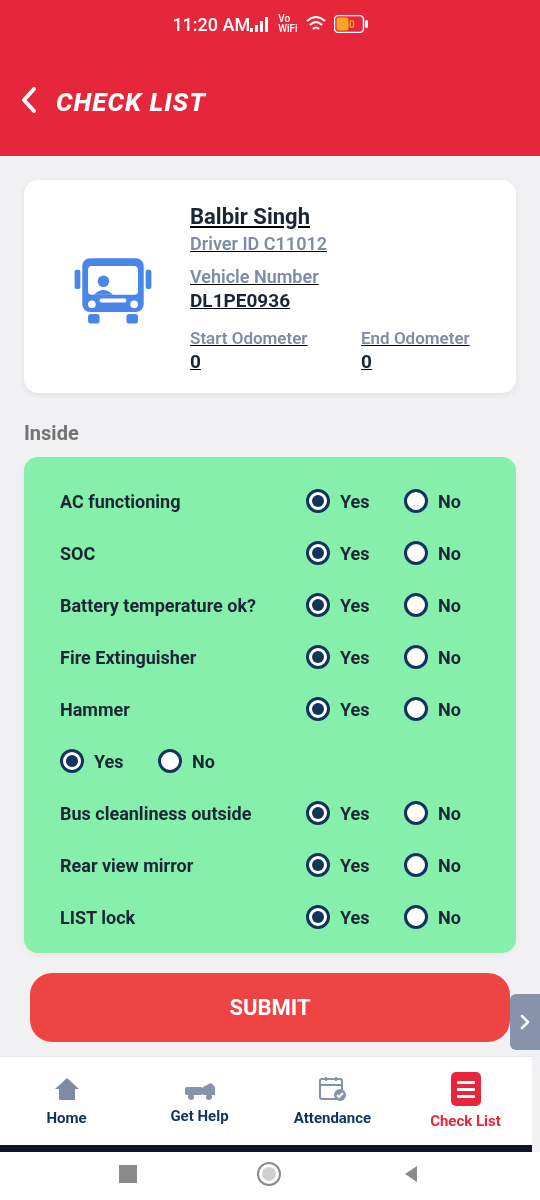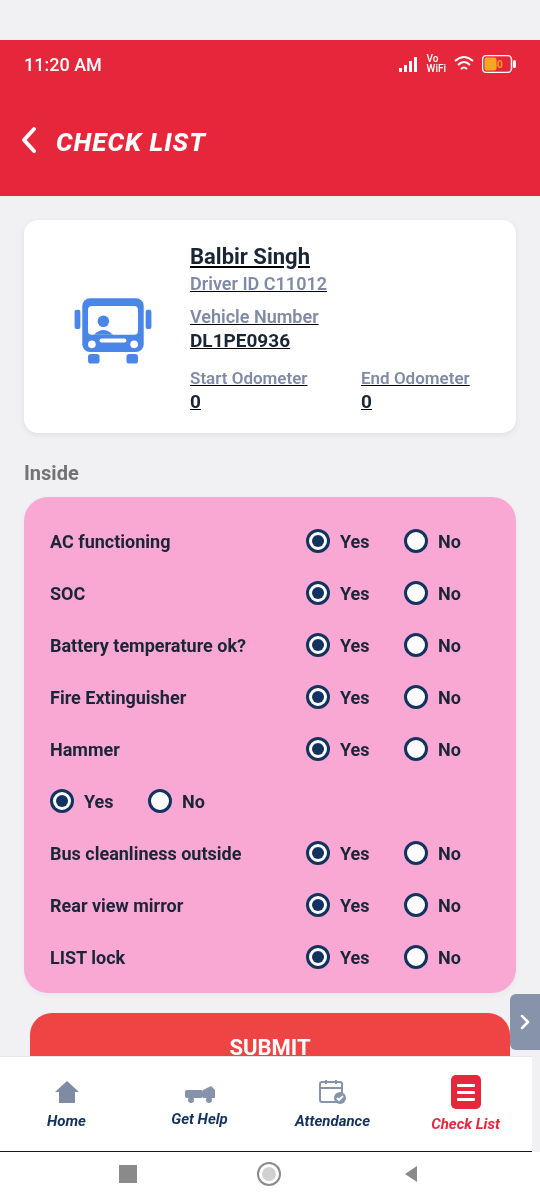--- a/index.html
+++ b/index.html
@@ -1,19 +1,19 @@
 <!DOCTYPE html>
 <html><head>
 <meta charset="utf-8">
 <style>
   * { box-sizing: border-box; margin: 0; padding: 0; font-family: -apple-system, BlinkMacSystemFont, 'Segoe UI', Roboto, Arial, sans-serif; }
   html, body { width: 540px; height: 1200px; overflow: hidden; background: #f1f1f4; }
   .statusbar {
     height: 48px; background: #e6263a; color: #fff; display: flex; align-items: center;
-    justify-content: space-between; padding: 0 24px; font-size: 18px; font-weight: 500; margin-top: 40px;
+    justify-content: center; padding: 0 24px; font-size: 18px; font-weight: 500;
   }
   .status-right { display: flex; align-items: center; gap: 8px; }
   .header {
     background: #e6263a; height: 108px; display: flex; align-items: center; padding: 0 20px;
   }
   .back { color: #fff; font-size: 30px; margin-right: 18px; line-height: 1; }
   .title {
     color: #fff; font-size: 26px; font-weight: 800; font-style: italic; letter-spacing: 1px;
   }
   .content { padding: 24px 24px 0 24px; }
@@ -26,41 +26,41 @@
   .driver-name { font-size: 22px; font-weight: 700; color: #1a2536; }
   .driver-id { font-size: 18px; font-weight: 600; color: #7f8aa5; margin-top: 4px; }
   .veh-label { font-size: 18px; font-weight: 600; color: #7f8aa5; margin-top: 12px; }
   .veh-val { font-size: 19px; font-weight: 700; color: #1a2536; margin-top: 2px; }
   .odo-row { display: flex; gap: 40px; margin-top: 16px; }
   .odo-col { flex: 1; }
   .odo-label { font-size: 17px; font-weight: 600; color: #7f8aa5; }
   .odo-val { font-size: 19px; font-weight: 700; color: #1a2536; margin-top: 2px; }
   .section-label { font-size: 20px; font-weight: 700; color: #737373; margin: 28px 0 12px; }
   .list-card {
-    background: #f9a8d4; border-radius: 24px; box-shadow: 0 2px 6px rgba(0,0,0,0.04);
-    padding: 18px 24px 10px 26px;
+    background: #86efac; border-radius: 14px; box-shadow: 0 2px 6px rgba(0,0,0,0.04);
+    padding: 18px 24px 10px 36px;
   }
   .row {
     display: flex; align-items: center; padding: 14px 0; gap: 10px;
   }
   .row-label { flex: 1; font-size: 18px; font-weight: 700; color: #1a2536; }
   .opt { display: flex; align-items: center; gap: 10px; width: 88px; }
   .radio {
     width: 24px; height: 24px; border: 3px solid #12335f; border-radius: 50%;
     display: inline-flex; align-items: center; justify-content: center; background: #fff;
   }
   .radio.sel::after { content: ""; width: 12px; height: 12px; background: #12335f; border-radius: 50%; }
   .opt-label { font-size: 18px; font-weight: 700; color: #1a2536; }
   .submit {
     margin: 20px 30px 0 30px; background: #ef4444; color: #fff; text-align: center;
     font-size: 22px; font-weight: 700; padding: 22px 16px; border-radius: 22px;
   }
   .bottombar {
     position: absolute; left: 0; right: 8px; bottom: 48px; height: 96px; background: #fff;
-    border-top: 1px solid #e6e6ea; border-bottom: 1px solid #0f172a; display: flex; align-items: center; font-style: italic;
+    border-top: 1px solid #e6e6ea; border-bottom: 7px solid #0f172a; display: flex; align-items: center;
   }
   .tab { flex: 1; display: flex; flex-direction: column; align-items: center; gap: 6px; }
   .tab-label { font-size: 15px; font-weight: 700; color: #12335f; }
   .tab.active .tab-label { color: #e6263a; }
   .float-right {
     position: absolute; right: 0; bottom: 150px; width: 30px; height: 56px;
     background: #8793aa; border-radius: 6px 0 0 6px; display: flex; align-items: center; justify-content: center;
   }
   .navbar {
     position: absolute; left: 0; right: 0; bottom: 0; height: 48px; background: #fff;

